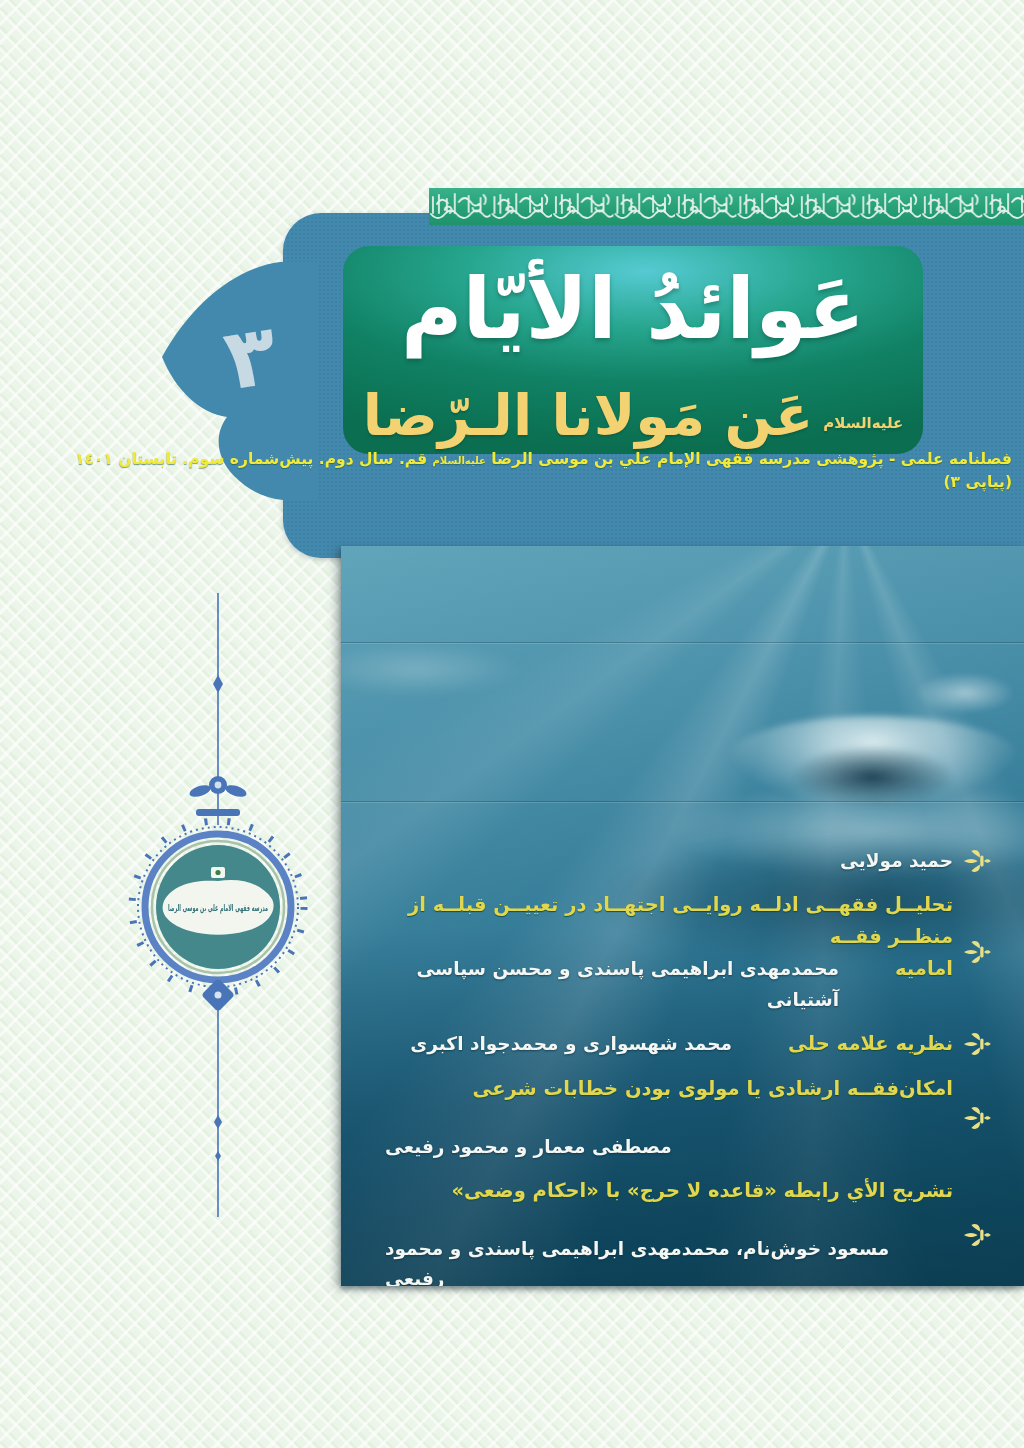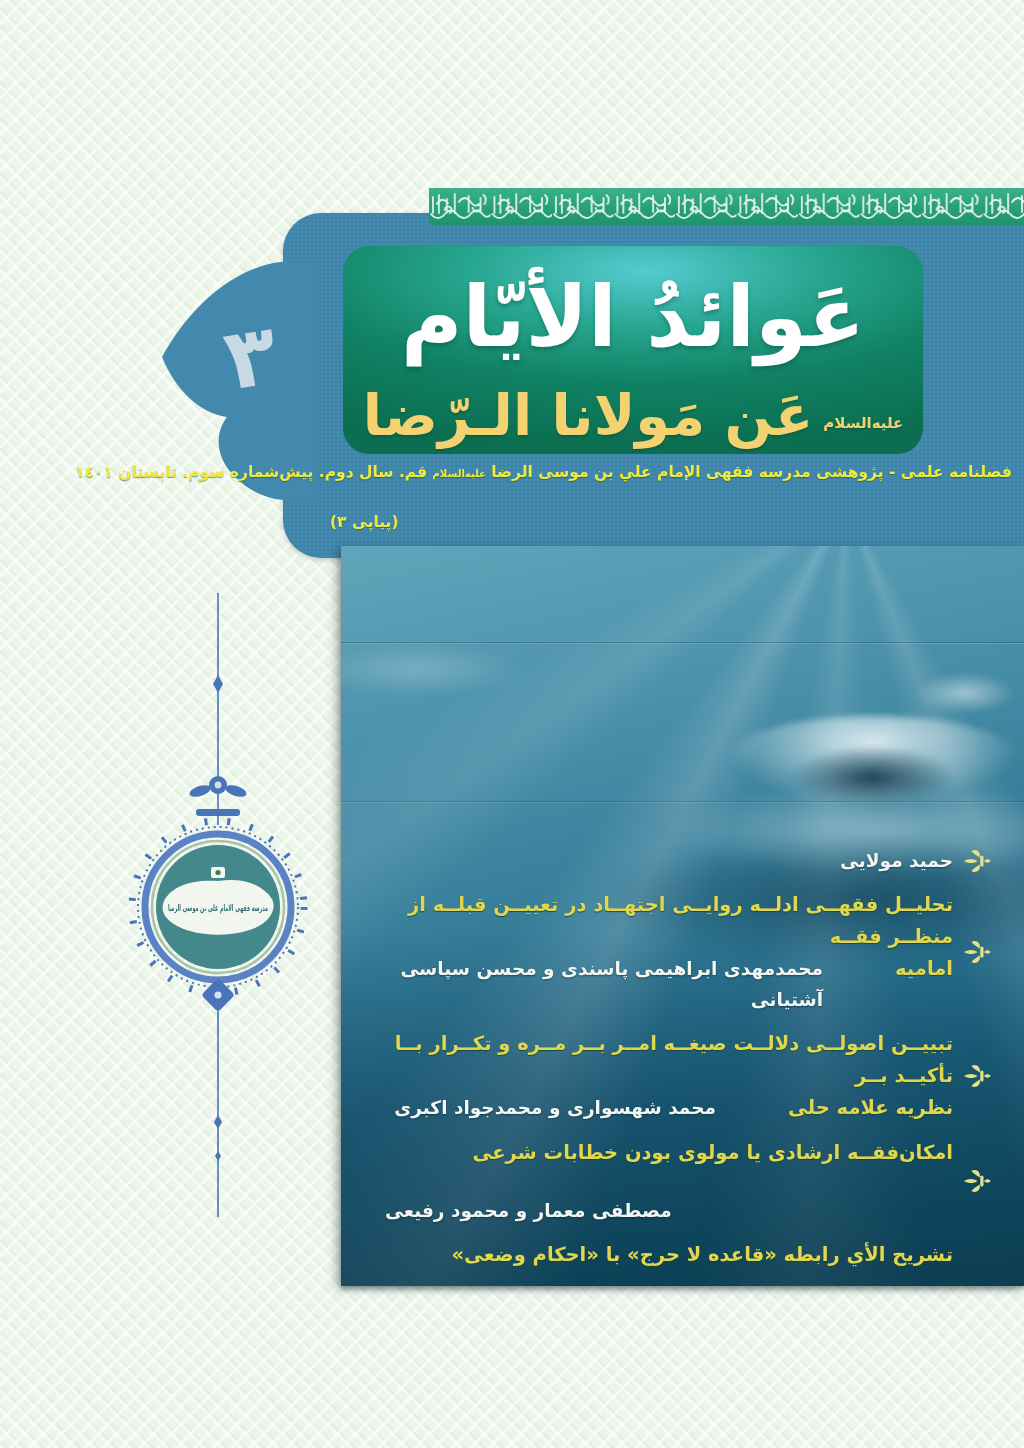--- a/index.html
+++ b/index.html
@@ -45,42 +45,42 @@
   
   .title-box{
     position:absolute; left:343px; top:246px; width:580px; height:208px;
     border-radius:26px;
     background:radial-gradient(95% 85% at 52% 12%, #55cad2 0%, #27a68f 32%, #118265 62%, #0b6e50 100%);
     overflow:hidden;
   }
   .main-title{
     direction:rtl; text-align:center;
     font-size:84px; font-weight:bold; color:#ffffff;
-    line-height:1.22; margin-top:20px; white-space:nowrap;
+    line-height:1.22; margin-top:12px; white-space:nowrap;
     text-shadow:0 3px 4px rgba(5,60,45,.35);
   }
   .sub-title-row{
     position:absolute; bottom:8px; left:0; right:0;
     direction:rtl; display:flex; align-items:flex-end; justify-content:center; gap:10px;
     color:#f3d371; font-weight:bold;
     text-shadow:0 2px 2px rgba(5,60,45,.3);
   }
   .sub-title-main{ font-size:56px; line-height:1.05; white-space:nowrap; }
   .sub-title-hon{ font-size:15px; padding-bottom:14px; }
 
   
   .desc{
-    position:absolute; left:300px; top:461px; width:712px;
+    position:absolute; left:300px; top:448px; width:712px;
     direction:rtl; text-align:right;
     color:#f2ea3b; font-weight:bold; font-size:15.5px; line-height:1.5;
     text-shadow:0 1px 1px rgba(20,80,60,.55);
   }
   .desc-line1{ white-space:nowrap; }
   .desc-hon{ font-size:10px; }
-  .desc-line2{ text-align:left; padding-left:30px;margin-top:27px; }
+  .desc-line2{ text-align:right; padding-left:30px; }
 
   
   .photo-panel{
     position:absolute; left:341px; top:546px; width:683px; height:740px;
     background:linear-gradient(168deg, #61a5ba 0%, #4a90a9 26%, #357c98 48%, #1d6583 72%, #135a73 88%, #125269 100%);
     box-shadow:-5px 3px 9px rgba(40,60,70,.35), 0 3px 5px rgba(30,50,60,.4);
     overflow:hidden;
   }
   .rays{
     position:absolute; inset:0;
@@ -120,21 +120,21 @@
   .t{
     color:#e2d64f; font-weight:bold; font-size:19.5px; line-height:1.64;
     text-shadow:0 1px 1px rgba(12,74,52,.85);
   }
   .a{
     color:#f3f6f2; font-weight:bold; font-size:18.5px; line-height:1.64;
     text-shadow:0 1px 2px rgba(10,40,55,.6);
   }
   .row-split{ display:flex; justify-content:space-between; align-items:baseline; gap:14px; }
   .row-2{ display:flex; align-items:baseline; gap:14px; }
-  .row-2 .a{ margin-left:auto; margin-right:58px; }
+  .row-2 .a{ margin-left:auto; margin-right:42px; }
   .row-left{ text-align:left; padding-left:4px;margin-top:27px; }
 
   
   .emblem{ position:absolute; left:120px; top:585px; width:200px; height:640px; }
   .emblem .seal-text{
     font-family:"DejaVu Sans", sans-serif;
     font-size:9px; fill:#33727a; font-weight:bold;
   }
 </style>
 </head>
@@ -244,21 +244,20 @@
         <svg class="bullet-icon" viewBox="0 0 24 24">
           <g fill="#e9df85">
             <path d="M12,1.5 C9.8,5.5 9.8,9 12,12.5 C14.2,9 14.2,5.5 12,1.5 Z"></path>
             <path d="M4,7.5 C1.8,11.5 4.8,15.2 9.2,14.2 C7.2,11.2 6.2,9.2 4,7.5 Z"></path>
             <path d="M20,7.5 C22.2,11.5 19.2,15.2 14.8,14.2 C16.8,11.2 17.8,9.2 20,7.5 Z"></path>
             <rect x="7.6" y="14.6" width="8.8" height="2.6" rx="1.2"></rect>
             <path d="M12,17.6 C10.2,19.6 10.2,21.2 12,23 C13.8,21.2 13.8,19.6 12,17.6 Z"></path>
           </g>
         </svg>
         <div class="art-body">
-          <div class="t">تبییــن اصولــی دلالــت صیغــه امــر بــر مــره و تکــرار بــا تأکیــد بــر</div>
           <div class="row-2">
             <span class="t">نظریه علامه حلی</span>
             <span class="a">محمد شهسواری و محمدجواد اکبری</span>
           </div>
         </div>
       </div>
 
       <div class="article">
         <svg class="bullet-icon" viewBox="0 0 24 24">
           <g fill="#e9df85">

